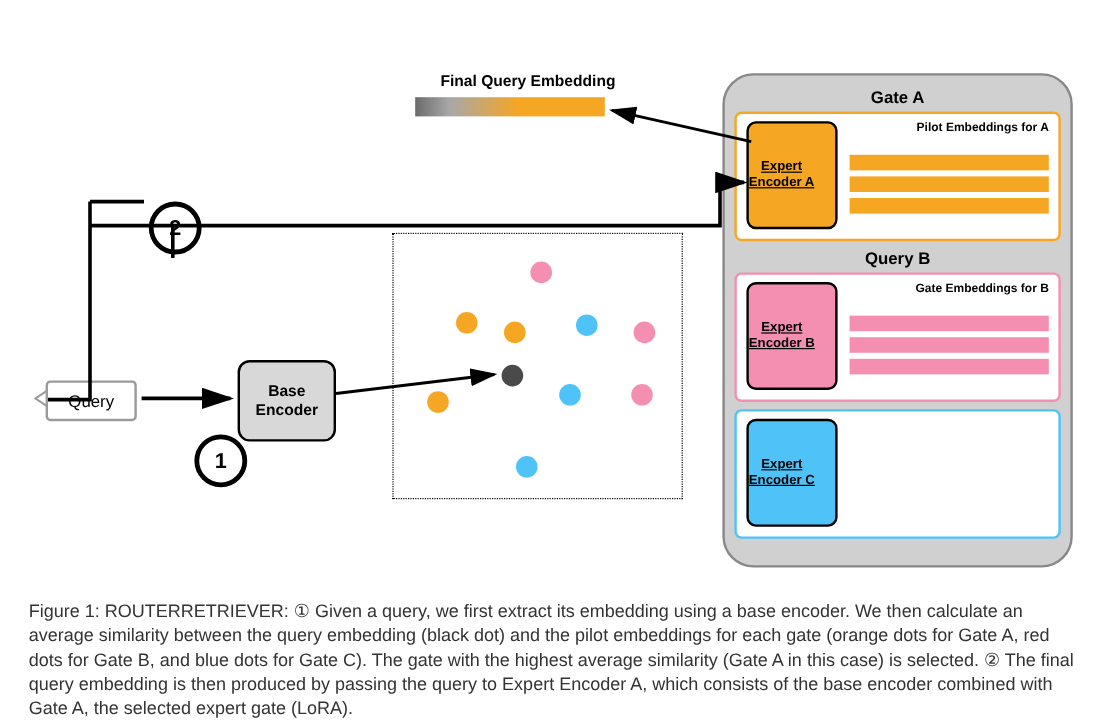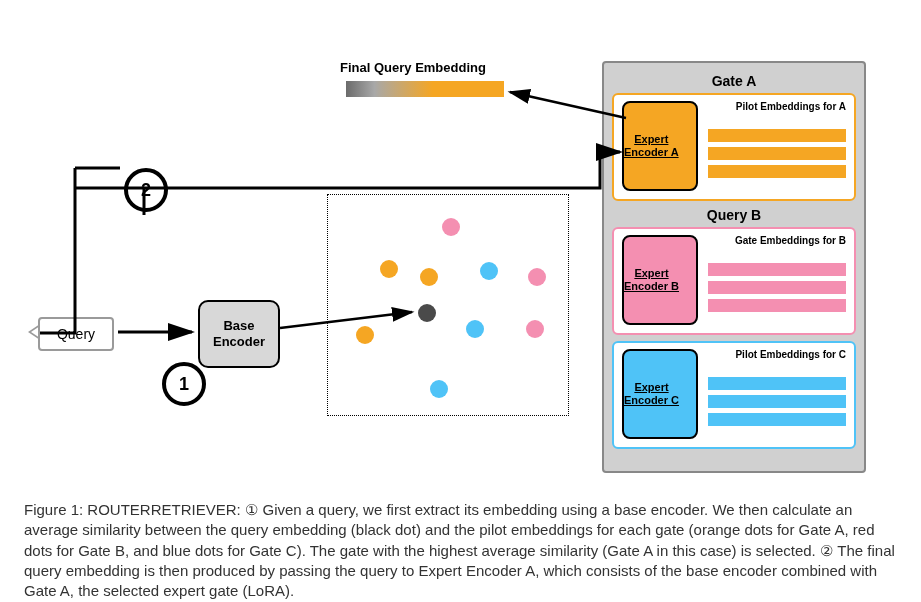--- a/index.html
+++ b/index.html
@@ -84,24 +84,24 @@
   .c-blue   { background: #4fc3f7; }
   .c-black  { background: #4a4a4a; }
 
   
   .library-title {
     left: 655px; top: 37px;
     font-size: 16px; font-weight: 700;
   }
   .library {
     left: 602px; top: 61px;
-    width: 264px; height: 412px;
+    width: 292px; height: 412px;
     background: #d0d0d0;
     border: 2px solid #888;
-    border-radius: 4px;
+    border-radius: 26px;
     padding: 8px;
     box-sizing: border-box;
   }
   .gate-title {
     font-size: 14px; font-weight: 700;
     text-align: center;
     margin: 2px 0 4px;
   }
   .gate-box {
     border-width: 2px;
@@ -141,21 +141,21 @@
     margin-bottom: 3px;
   }
   .bars { display: flex; flex-direction: column; gap: 5px; flex: 1; justify-content: center;}
   .bar { height: 13px; width: 100%; }
   .bar-a { background: #f5a623; }
   .bar-b { background: #f48fb1; }
   .bar-c { background: #4fc3f7; }
 
   
   .final-title {
-    left: 340px; top: 60px;
+    left: 367px; top: 60px;
     font-size: 13px; font-weight: 700;
   }
   .final-bar {
     left: 346px; top: 81px;
     width: 158px; height: 16px;
     background: linear-gradient(90deg, #6b6b6b 0%, #a8a8a8 18%, #f5a623 55%, #f5a623 100%);
   }
 
   
   .caption {
@@ -234,28 +234,20 @@
           </div>
         </div>
       </div>
     </div>
 
     <div class="gate-box gate-c">
       <div class="gate-row">
         <div class="expert expert-c">
           <span style="white-space:pre-line">Expert
 Encoder C</span>
-        </div>
-        <div class="pe-col">
-          <div class="pe-label">Pilot Embeddings for C</div>
-          <div class="bars">
-            <div class="bar bar-c"></div>
-            <div class="bar bar-c"></div>
-            <div class="bar bar-c"></div>
-          </div>
         </div>
       </div>
     </div>
   </div>
 
   <div id="dots-layer">
       <div class="abs dot c-pink" style="left: 442px; top: 218px;"></div>
       <div class="abs dot c-orange" style="left: 380px; top: 260px;"></div>
       <div class="abs dot c-orange" style="left: 420px; top: 268px;"></div>
       <div class="abs dot c-blue" style="left: 480px; top: 262px;"></div>

